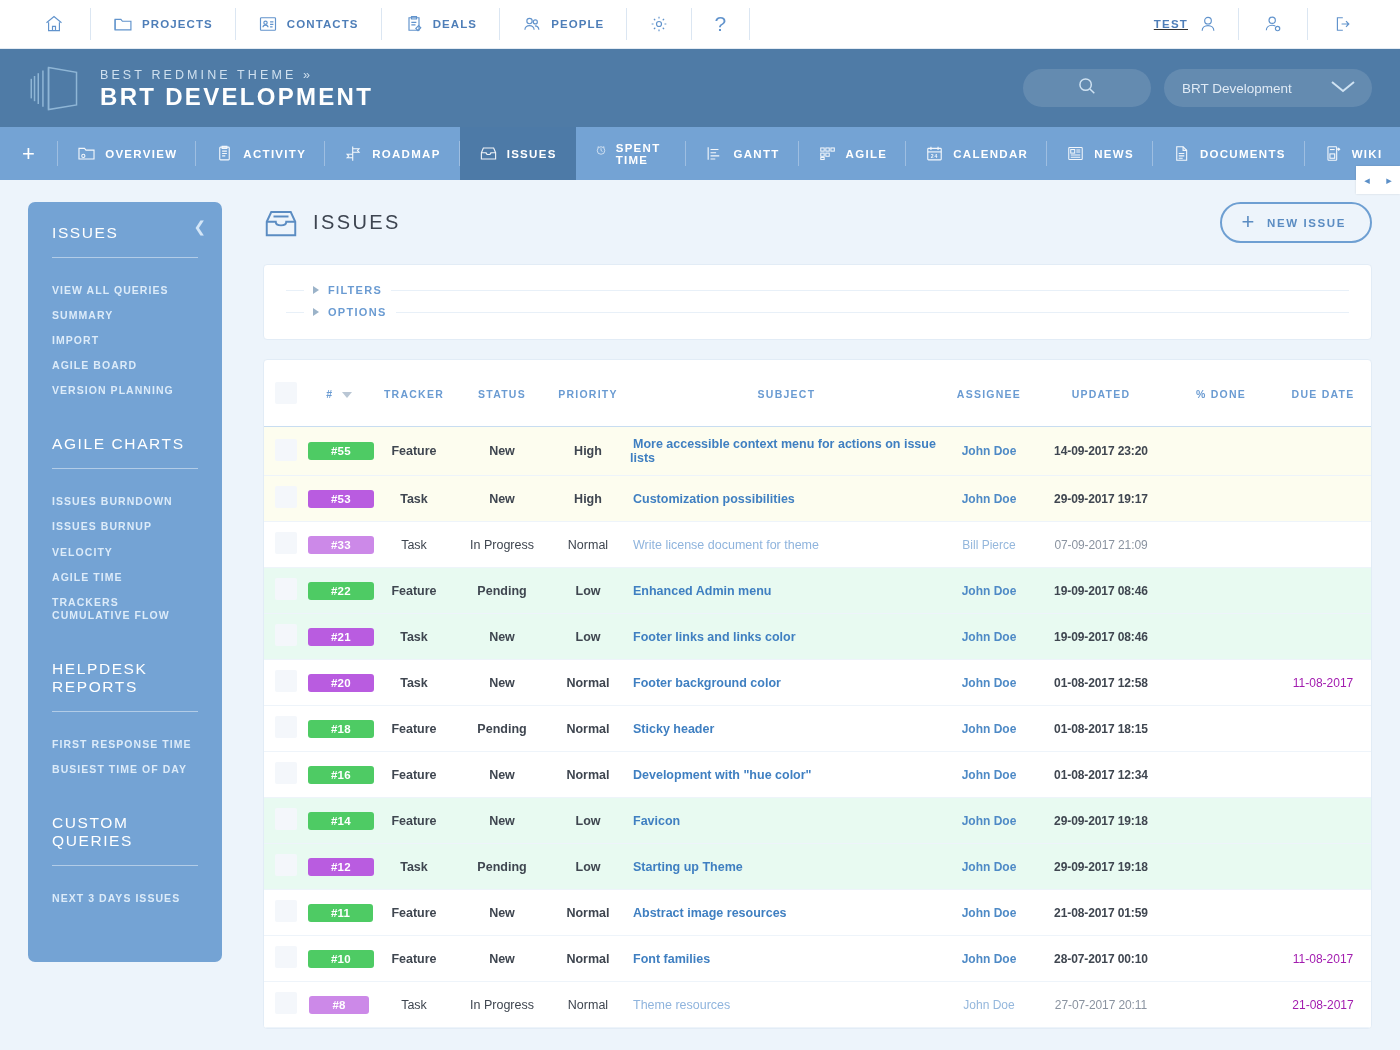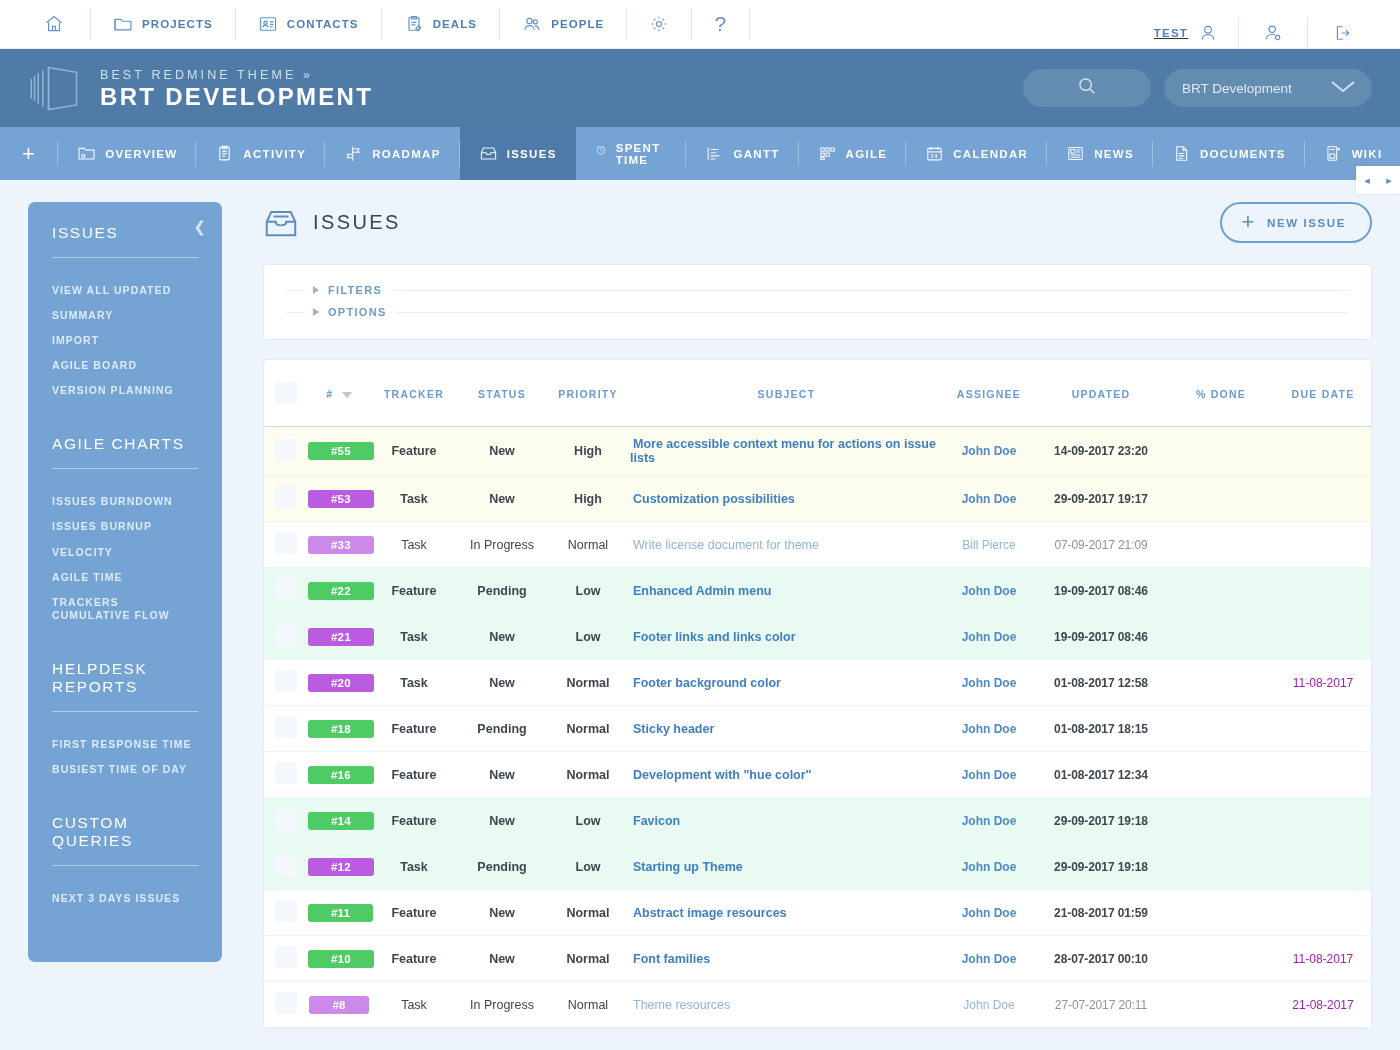--- a/index.html
+++ b/index.html
@@ -11,21 +11,21 @@
     color: #333;
   }
 
   
   .topbar {
     height: 49px; background:#fff; display:flex; align-items:center;
     border-bottom: 1px solid #e4ebf3;
     padding-left: 18px;
   }
   .topbar-left { display:flex; align-items:center; height:49px; }
-  .topbar-right { margin-left:auto; display:flex; align-items:flex-end; height:49px;text-decoration:underline; }
+  .topbar-right { margin-left:auto; display:flex; align-items:center; height:49px;text-decoration:underline; }
   .tb-item {
     display:flex; align-items:center; gap:9px; height:32px;
     padding: 0 22px; border-left: 1px solid #dbe6f2;
     color:#4e7eb8; font-size:11.5px; font-weight:bold; letter-spacing:1.1px;
   }
   .tb-item:first-child { border-left: none; }
   .tb-home { padding: 0 26px; border-left:none; }
   .tb-sep-first { border-left: 1px solid #dbe6f2; }
   .tb-ico { display:block; width:20px; height:20px; }
   .tb-ico svg { display:block; width:100%; height:100%; }
@@ -426,21 +426,21 @@
   </div>
 </div>
 
 <div class="page">
 
   <div class="sidebar">
     <span class="side-collapse">❮</span>
 
     <div class="side-h">ISSUES</div>
     <div class="side-rule"></div>
-    <div class="side-item">VIEW ALL UPDATED</div>
+    <div class="side-item">VIEW ALL QUERIES</div>
     <div class="side-item">SUMMARY</div>
     <div class="side-item">IMPORT</div>
     <div class="side-item">AGILE BOARD</div>
     <div class="side-item">VERSION PLANNING</div>
 
     <div class="side-gap"></div>
     <div class="side-h">AGILE CHARTS</div>
     <div class="side-rule"></div>
     <div class="side-item">ISSUES BURNDOWN</div>
     <div class="side-item">ISSUES BURNUP</div>

